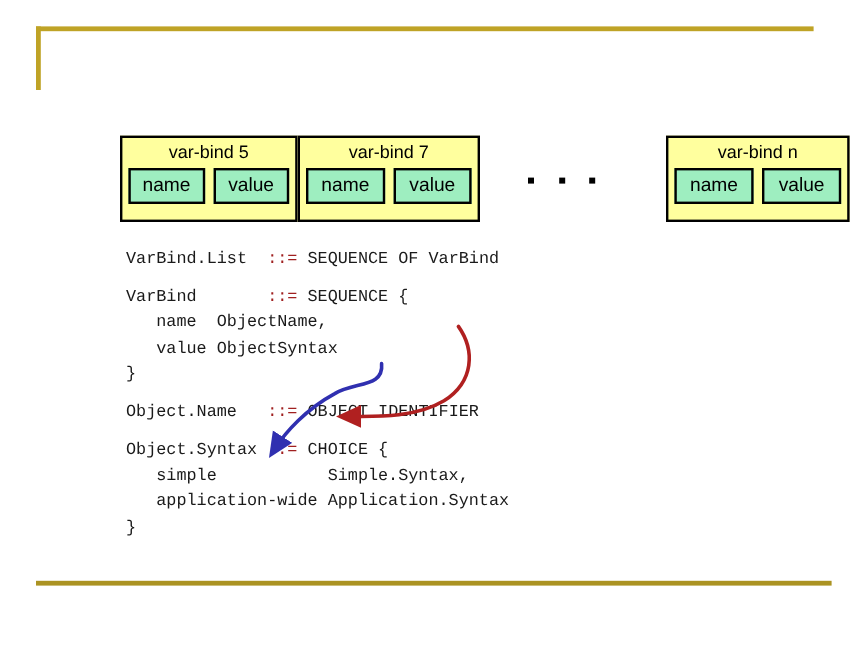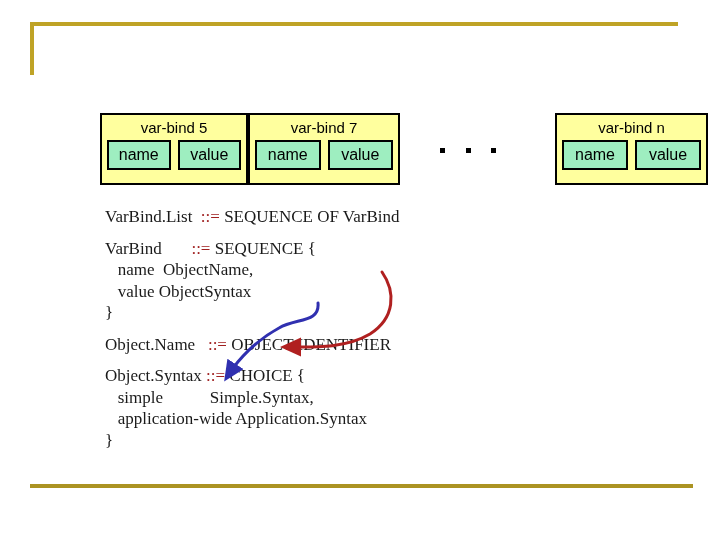--- a/index.html
+++ b/index.html
@@ -114,22 +114,22 @@
     width: 5px;
     height: 5px;
     background: #000000;
   }
 
   
   .code {
     position: absolute;
     left: 105px;
     top: 206px;
-    font-family: Liberation Serif, serif;
-    font-size: 17px;
+    font-family: Liberation Mono, monospace;
+    font-size: 14px;
     line-height: 21.5px;
     color: #1a1a1a;
     white-space: pre;
   }
   .code .blk { margin-bottom: 10px; }
   .code .blk:last-child { margin-bottom: 4px; }
   .op { color: #a02020; }
 
   
   .arrows {

